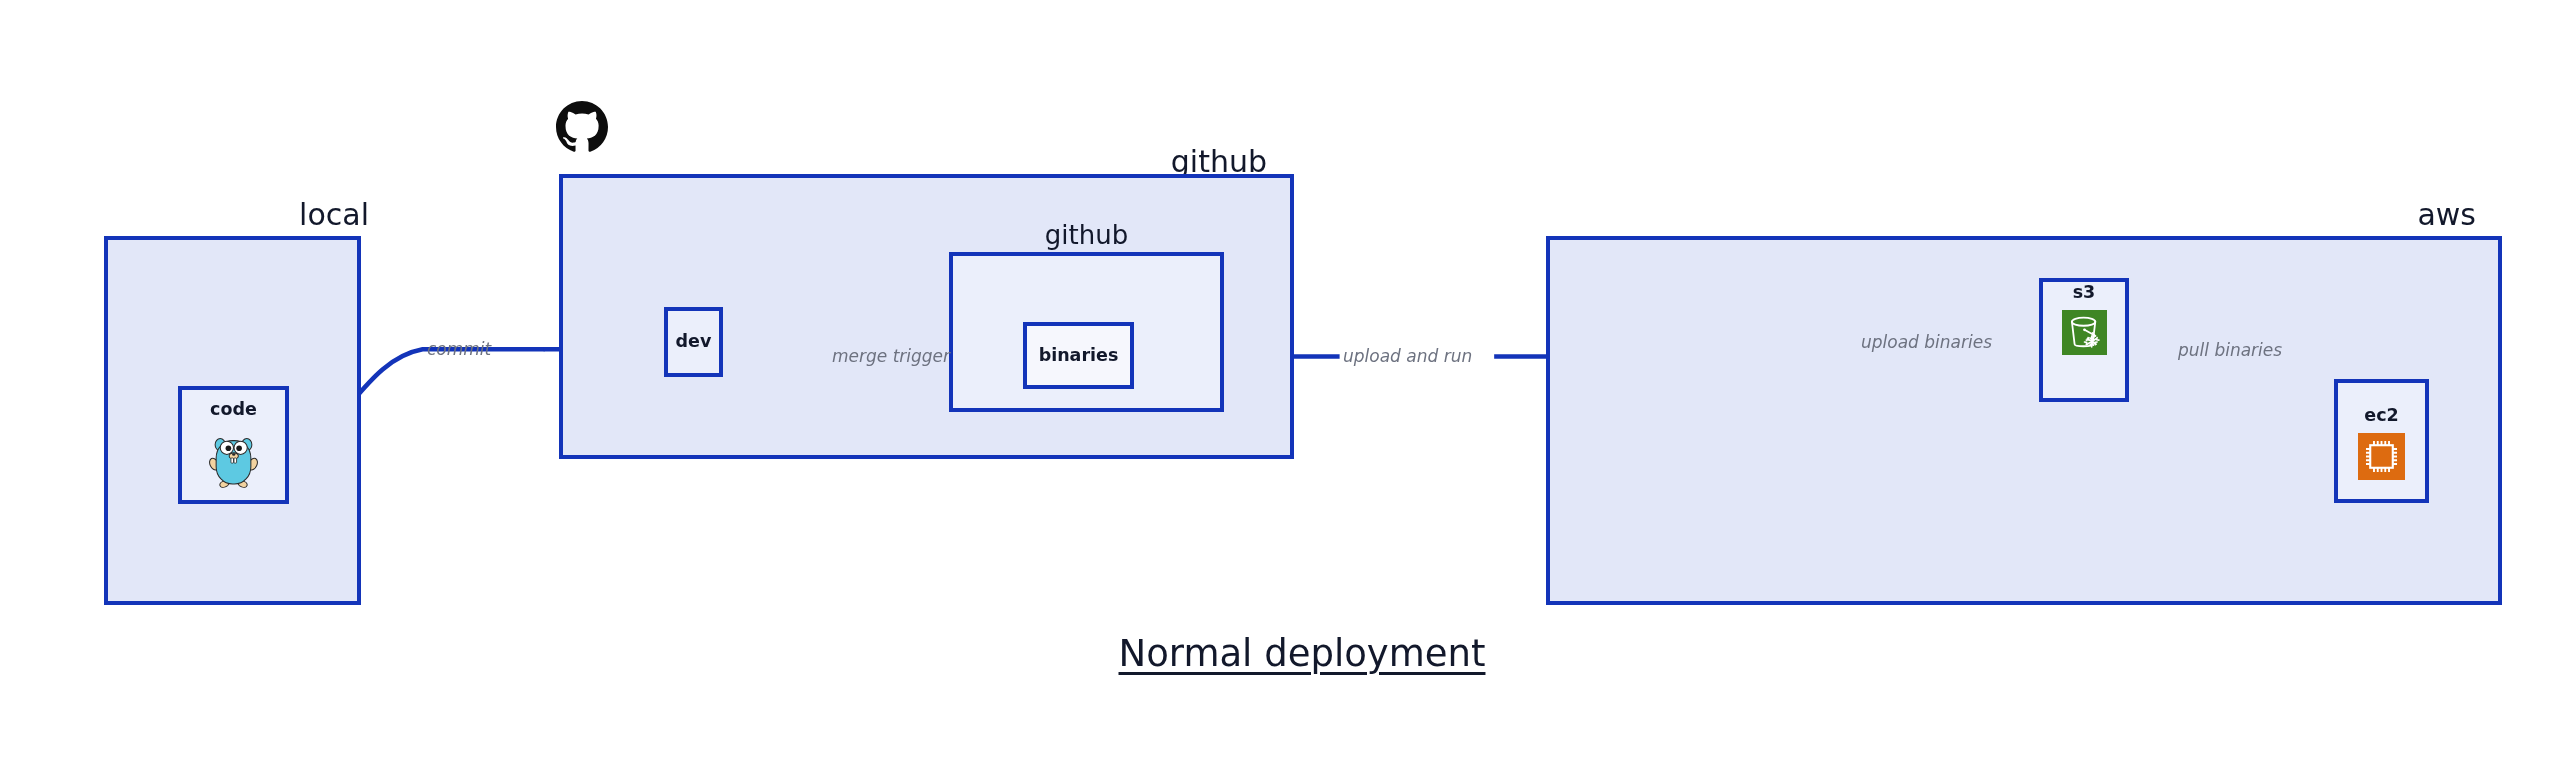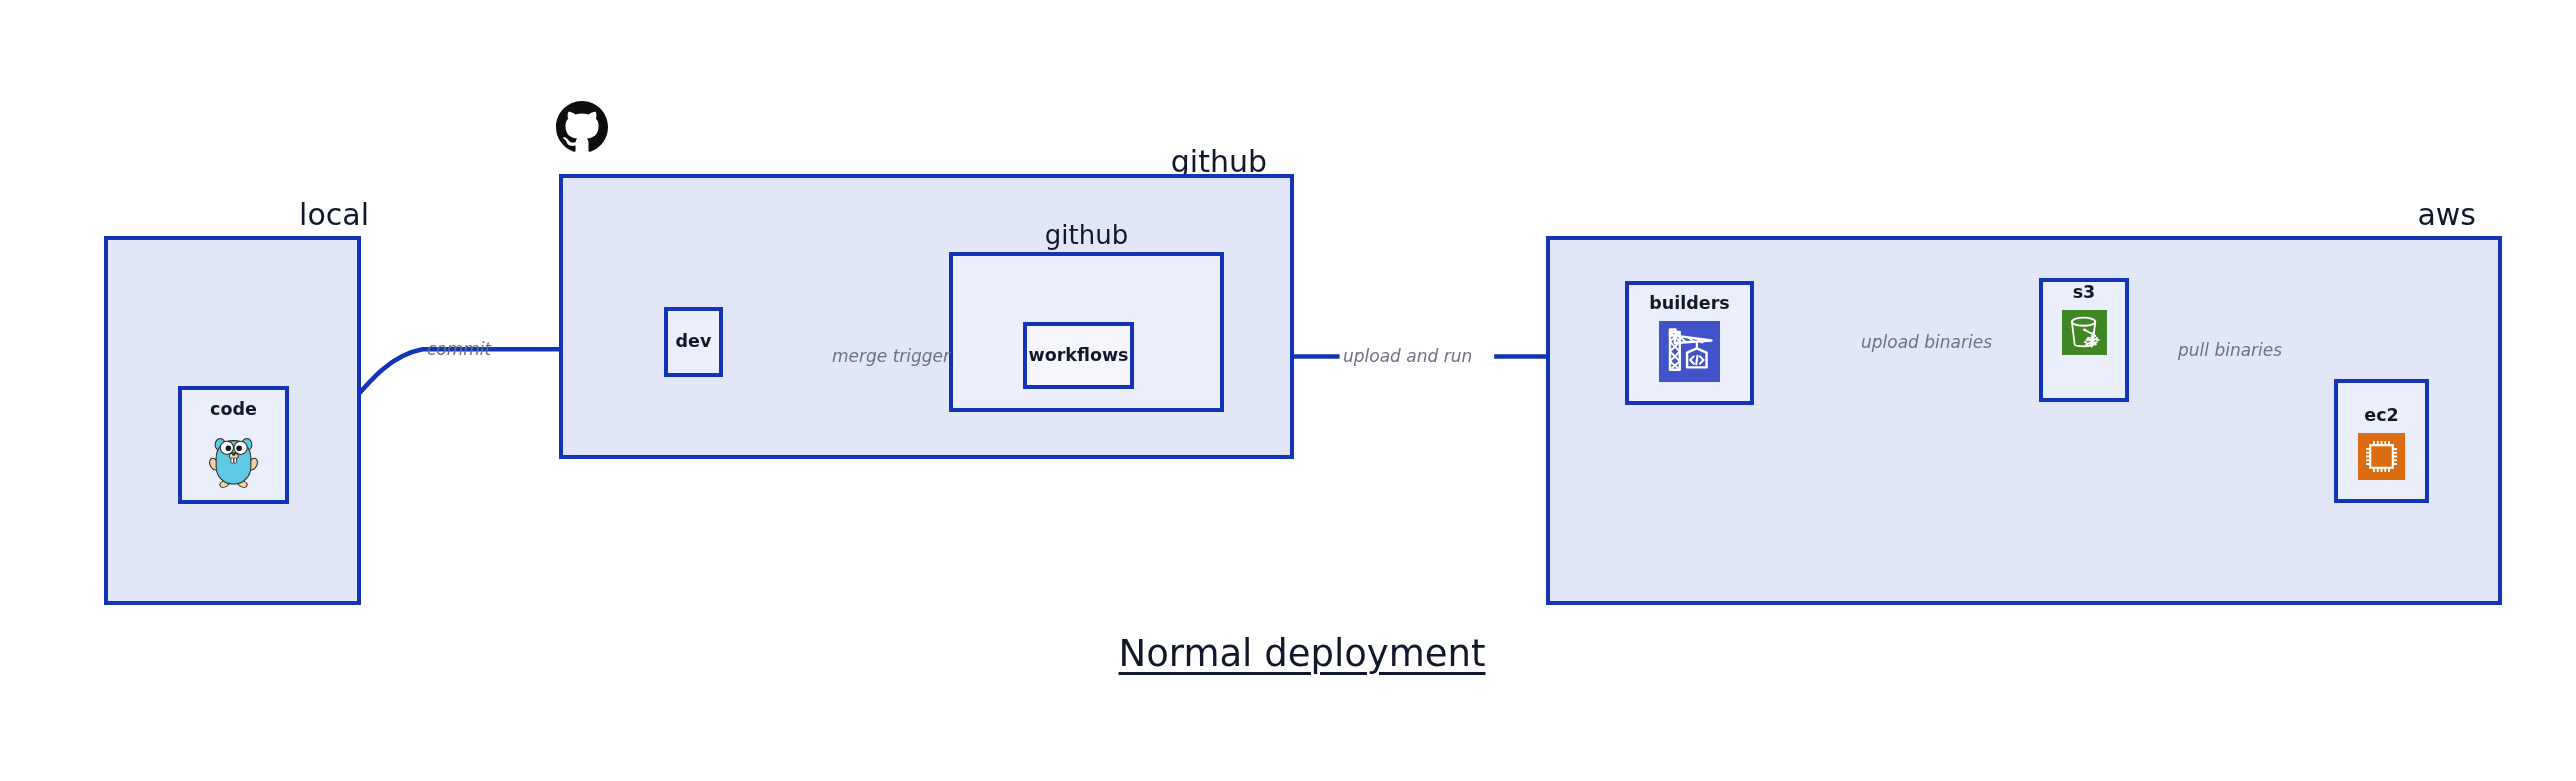--- a/index.html
+++ b/index.html
@@ -206,51 +206,27 @@
 
   <div class="node center-only" style="left:664px; top:307px; width:59px; height:70px;">
     <span class="node-label">dev</span>
   </div>
 
   <div class="group-label" style="left:949px; top:222px; width:275px; text-align:center; font-size:26px;">github</div>
 
   <div class="subgroup" style="left:949px; top:252px; width:275px; height:160px;"></div>
 
   <div class="node center-only" style="left:1023px; top:322px; width:111px; height:67px; background:#F6F7FD;">
-    <span class="node-label">workflows</span>
+    <span class="node-label">binaries</span>
   </div>
 
   <div class="group-label" style="left:1546px; top:200px; width:930px; text-align:right;">aws</div>
 
   <div class="group" style="left:1546px; top:236px; width:956px; height:369px;"></div>
 
-  <div class="node" style="left:1625px; top:281px; width:129px; height:124px; padding-top:10.3px;">
-    <span class="node-label">builders</span>
-    <span class="icon-wrap" style="margin-top:8.2px;">
-      <svg class="svc-icon" width="61" height="61" viewBox="0 0 100 100" xmlns="http://www.w3.org/2000/svg">
-        <rect x="0" y="0" width="100" height="100" fill="#4053C8"></rect>
-        <g fill="none" stroke="#FFFFFF" stroke-width="4" stroke-linejoin="round">
-
-          <rect x="18" y="18" width="16" height="62"></rect>
-          <path d="M18 18 L34 34 M34 18 L18 34 M18 34 L34 50 M34 34 L18 50 M18 50 L34 66 M34 50 L18 66 M18 66 L34 80 M34 66 L18 80" stroke-width="3"></path>
-
-          <rect x="18" y="14" width="9" height="10"></rect>
-
-          <path d="M26 24 L86 32 L26 36 z"></path>
-          <path d="M34 26 L44 34 M48 27 L58 35 M62 29 L72 36" stroke-width="3"></path>
-
-          <path d="M62 33 L62 46" stroke-width="3.4"></path>
-
-          <path d="M46 52 L62 45 L78 52 L78 76 L46 76 z"></path>
-
-          <path d="M57 58 L51 64 L57 70 M67 58 L73 64 L67 70 M63 57 L61 71" stroke-width="3.4" stroke-linecap="round"></path>
-        </g>
-      </svg>
-    </span>
-  </div>
 
   <div class="node" style="left:2009px; top:278px; width:90px; height:124px; padding-top:2px;margin-left:30px;">
     <span class="node-label">s3</span>
     <span class="icon-wrap" style="margin-top:8.2px;">
       <svg class="svc-icon" width="45" height="45" viewBox="0 0 100 100" xmlns="http://www.w3.org/2000/svg">
         <rect x="0" y="0" width="100" height="100" fill="#3F8624"></rect>
         <g fill="none" stroke="#FFFFFF" stroke-width="4" stroke-linejoin="round" stroke-linecap="round">
 
           <ellipse cx="48" cy="26" rx="26" ry="9"></ellipse>
           <path d="M22 26 L28 76 C28 82 68 82 68 76 L74 26"></path>

